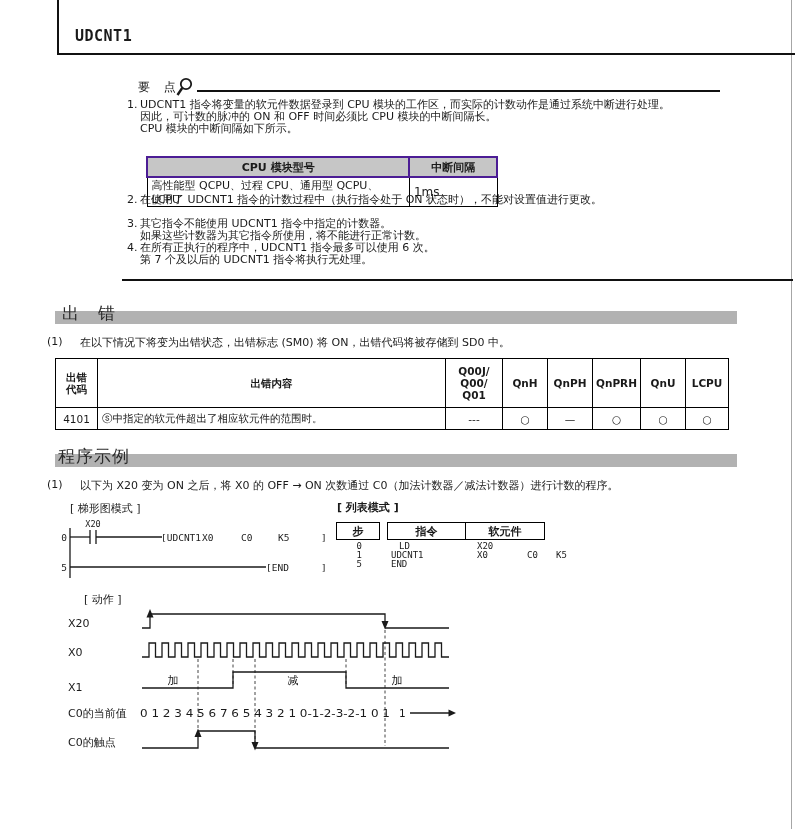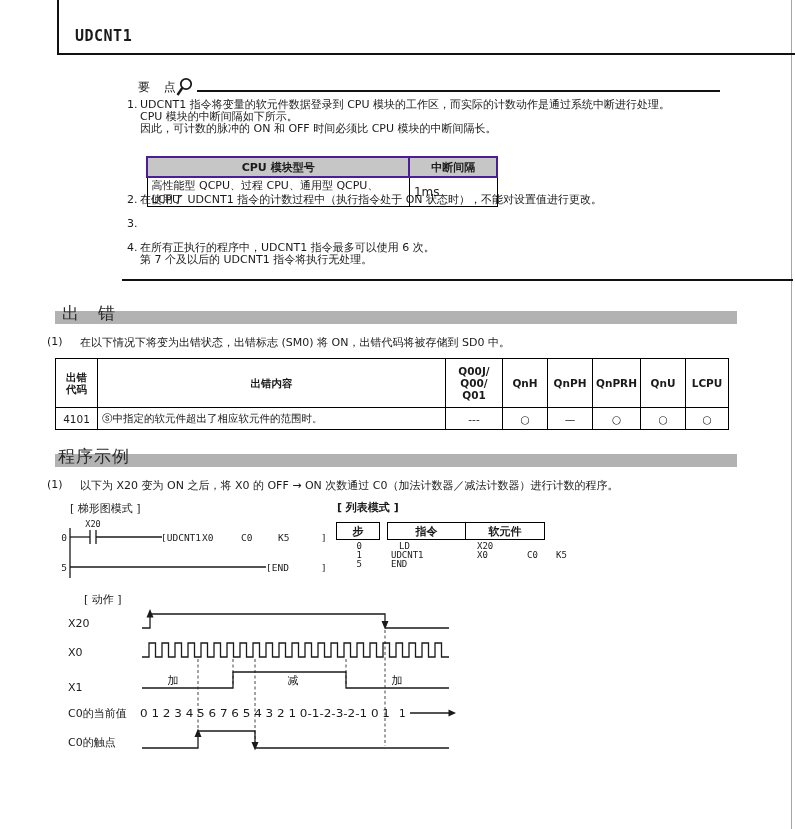--- a/index.html
+++ b/index.html
@@ -53,22 +53,22 @@
   <svg class="abs" style="left:175px;top:76px;" width="22" height="24" viewBox="0 0 22 24">
     <circle cx="11" cy="8" r="5.2" fill="none" stroke="#1a1a1a" stroke-width="1.8"></circle>
     <line x1="7.2" y1="12" x2="2.5" y2="19" stroke="#1a1a1a" stroke-width="2.4"></line>
   </svg>
   <div class="abs hline" style="left:197px;top:90px;width:523px;height:2px;"></div>
 
   <div class="abs kp-item" style="left:127px;top:99px;">
     <span class="kp-num">1.</span>
     <div class="kp-lines">
       <div>UDCNT1 指令将变量的软元件数据登录到 CPU 模块的工作区，而实际的计数动作是通过系统中断进行处理。</div>
+      <div>因此，可计数的脉冲的 ON 和 OFF 时间必须比 CPU 模块的中断间隔长。</div>
       <div>CPU 模块的中断间隔如下所示。</div>
-      <div>因此，可计数的脉冲的 ON 和 OFF 时间必须比 CPU 模块的中断间隔长。</div>
     </div>
   </div>
 
   <table class="abs cpu-table" style="left:146px;top:156px;width:352px;">
     <colgroup>
         <col style="width:264px">
         <col style="width:88px">
       </colgroup>
     <thead>
         <tr>
@@ -86,20 +86,22 @@
 
   <div class="abs kp-item" style="left:127px;top:194px;">
     <span class="kp-num">2.</span>
     <div class="kp-lines">
       <div>在使用了 UDCNT1 指令的计数过程中（执行指令处于 ON 状态时），不能对设置值进行更改。</div>
     </div>
   </div>
   <div class="abs kp-item" style="left:127px;top:218px;">
     <span class="kp-num">3.</span>
     <div class="kp-lines">
+      <div>其它指令不能使用 UDCNT1 指令中指定的计数器。</div>
+      <div>如果这些计数器为其它指令所使用，将不能进行正常计数。</div>
     </div>
   </div>
   <div class="abs kp-item" style="left:127px;top:242px;">
     <span class="kp-num">4.</span>
     <div class="kp-lines">
       <div>在所有正执行的程序中，UDCNT1 指令最多可以使用 6 次。</div>
       <div>第 7 个及以后的 UDCNT1 指令将执行无处理。</div>
     </div>
   </div>
 

